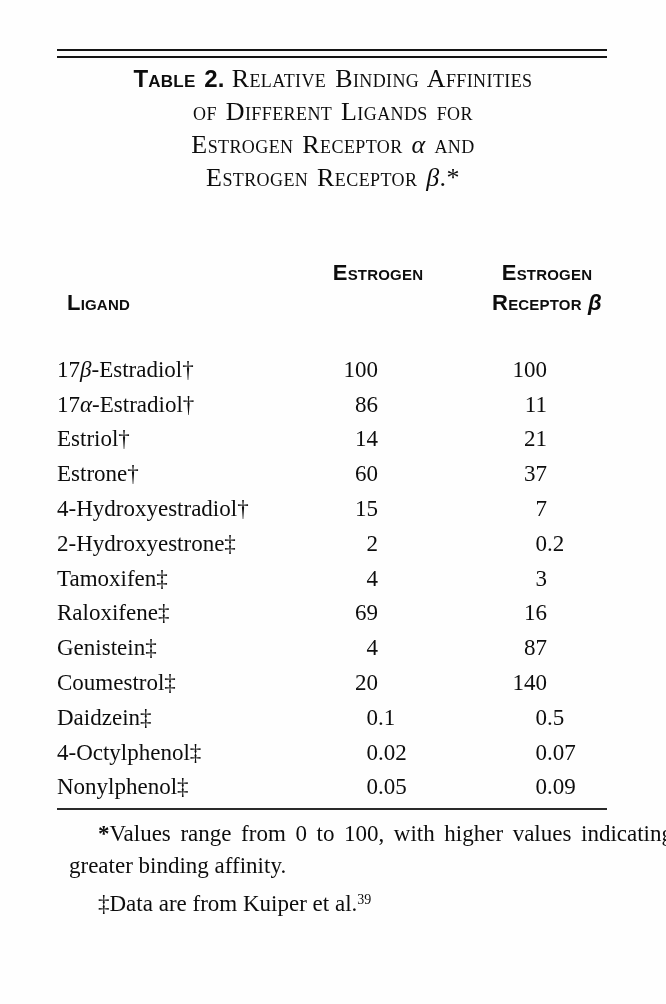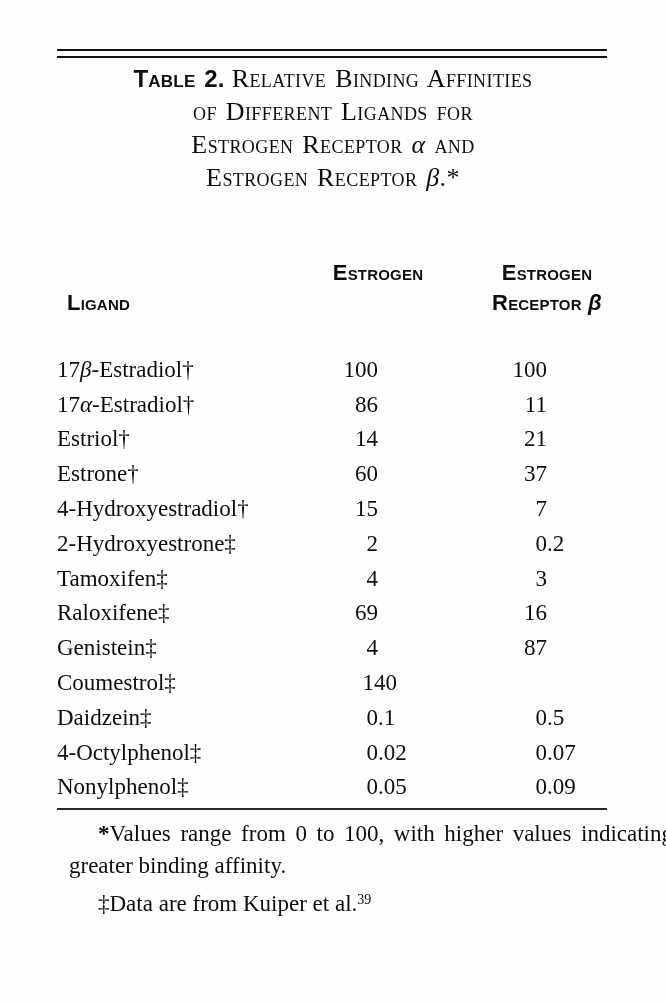--- a/index.html
+++ b/index.html
@@ -168,20 +168,21 @@
         <div class="cell val val-a"><span class="vint">69</span><span class="vfrac"></span></div>
         <div class="cell val val-b"><span class="vint">16</span><span class="vfrac"></span></div>
       </div>
       <div class="row">
         <div class="cell ligand">Genistein<span>‡</span></div>
         <div class="cell val val-a"><span class="vint">4</span><span class="vfrac"></span></div>
         <div class="cell val val-b"><span class="vint">87</span><span class="vfrac"></span></div>
       </div>
       <div class="row">
         <div class="cell ligand">Coumestrol<span>‡</span></div>
+        <div class="cell val val-a"><span class="vint">20</span><span class="vfrac"></span></div>
         <div class="cell val val-b"><span class="vint">140</span><span class="vfrac"></span></div>
       </div>
       <div class="row">
         <div class="cell ligand">Daidzein<span>‡</span></div>
         <div class="cell val val-a"><span class="vint">0</span><span class="vfrac">.1</span></div>
         <div class="cell val val-b"><span class="vint">0</span><span class="vfrac">.5</span></div>
       </div>
       <div class="row">
         <div class="cell ligand">4-Octylphenol<span>‡</span></div>
         <div class="cell val val-a"><span class="vint">0</span><span class="vfrac">.02</span></div>

